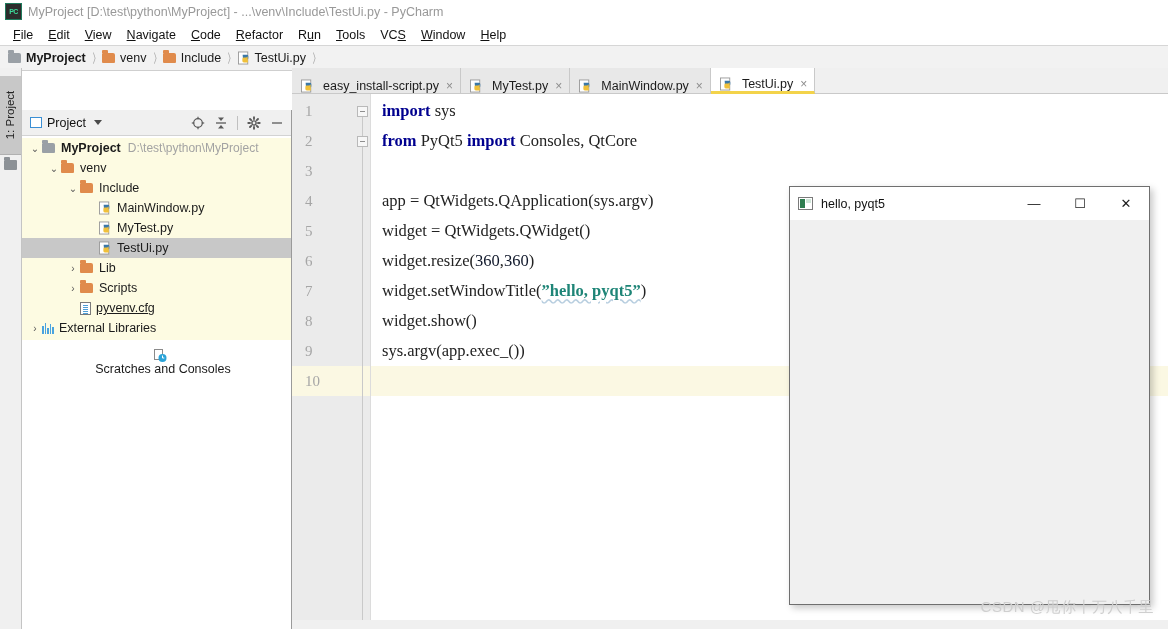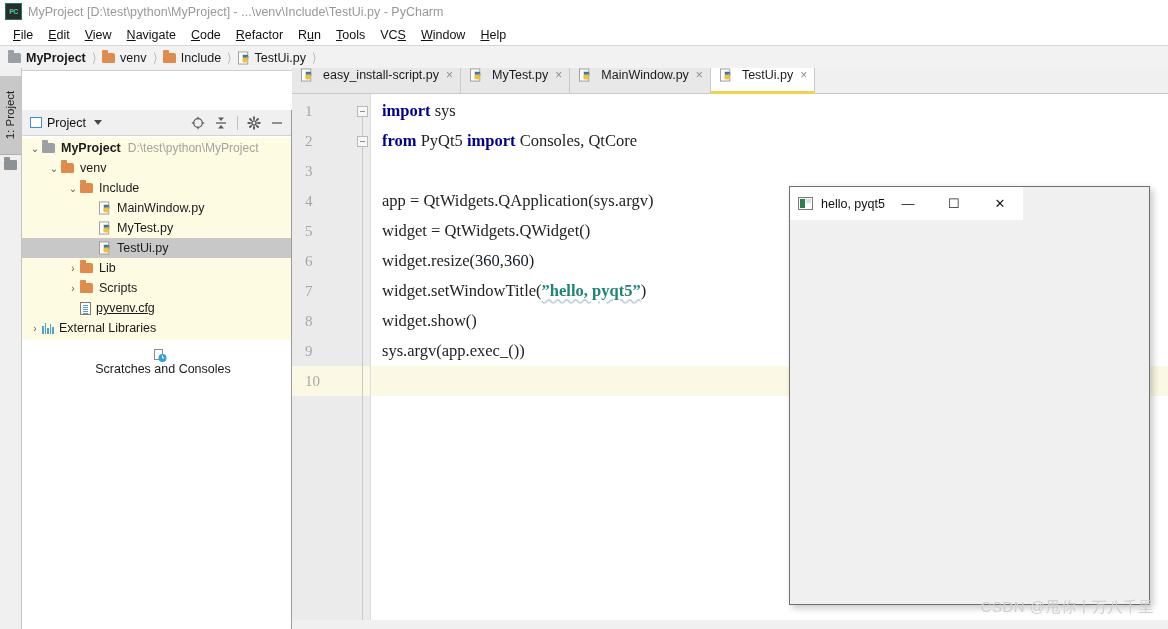--- a/index.html
+++ b/index.html
@@ -268,21 +268,21 @@
     background: #ffffff;
   }
   .tabbar {
     height: 25px;
     background: #f0f0f0;
     display: flex;
     align-items: stretch;
     border-bottom: 1px solid #c9c9c9;
   }
   .etab {
-    display: flex; align-items: flex-start; gap: 5px;
+    display: flex; align-items: flex-end; gap: 5px;
     padding: 0 7px 0 9px;
     font-size: 12.5px;
     color: #1b1b1b;
     border-right: 1px solid #c9c9c9;
     background: #e8e8e8;
     white-space: nowrap;
     cursor: default;
     position: relative;
   }
   .etab.active {
@@ -390,21 +390,21 @@
   
   .qt-window {
     position: absolute;
     left: 789px; top: 186px;
     width: 361px; height: 419px;
     background: #f0f0f0;
     border: 1px solid #6f6f6f;
     box-shadow: 3px 3px 7px rgba(0,0,0,0.22);
     box-sizing: border-box;
     display: flex;
-    flex-direction: row;
+    flex-direction: column;
   }
   .qt-title {
     height: 33px;
     background: #ffffff;
     display: flex;
     align-items: center;
     padding-left: 8px;
     flex: none;
   }
   .ic-qt {

